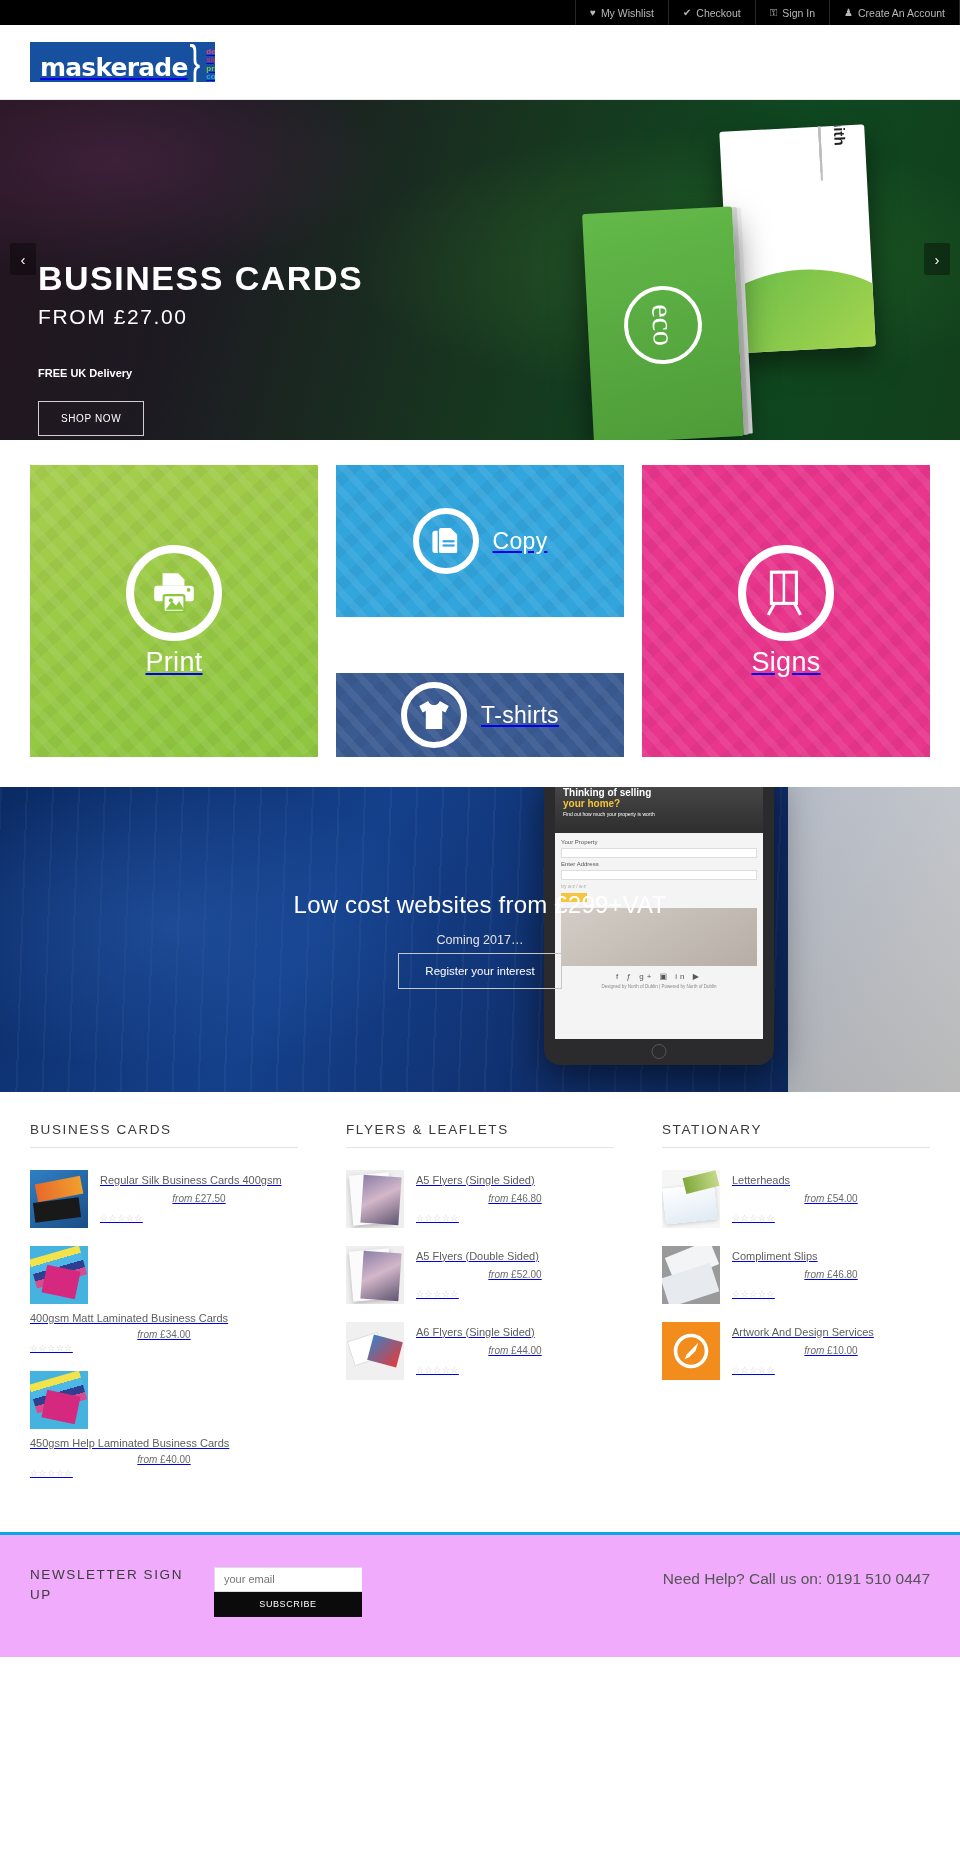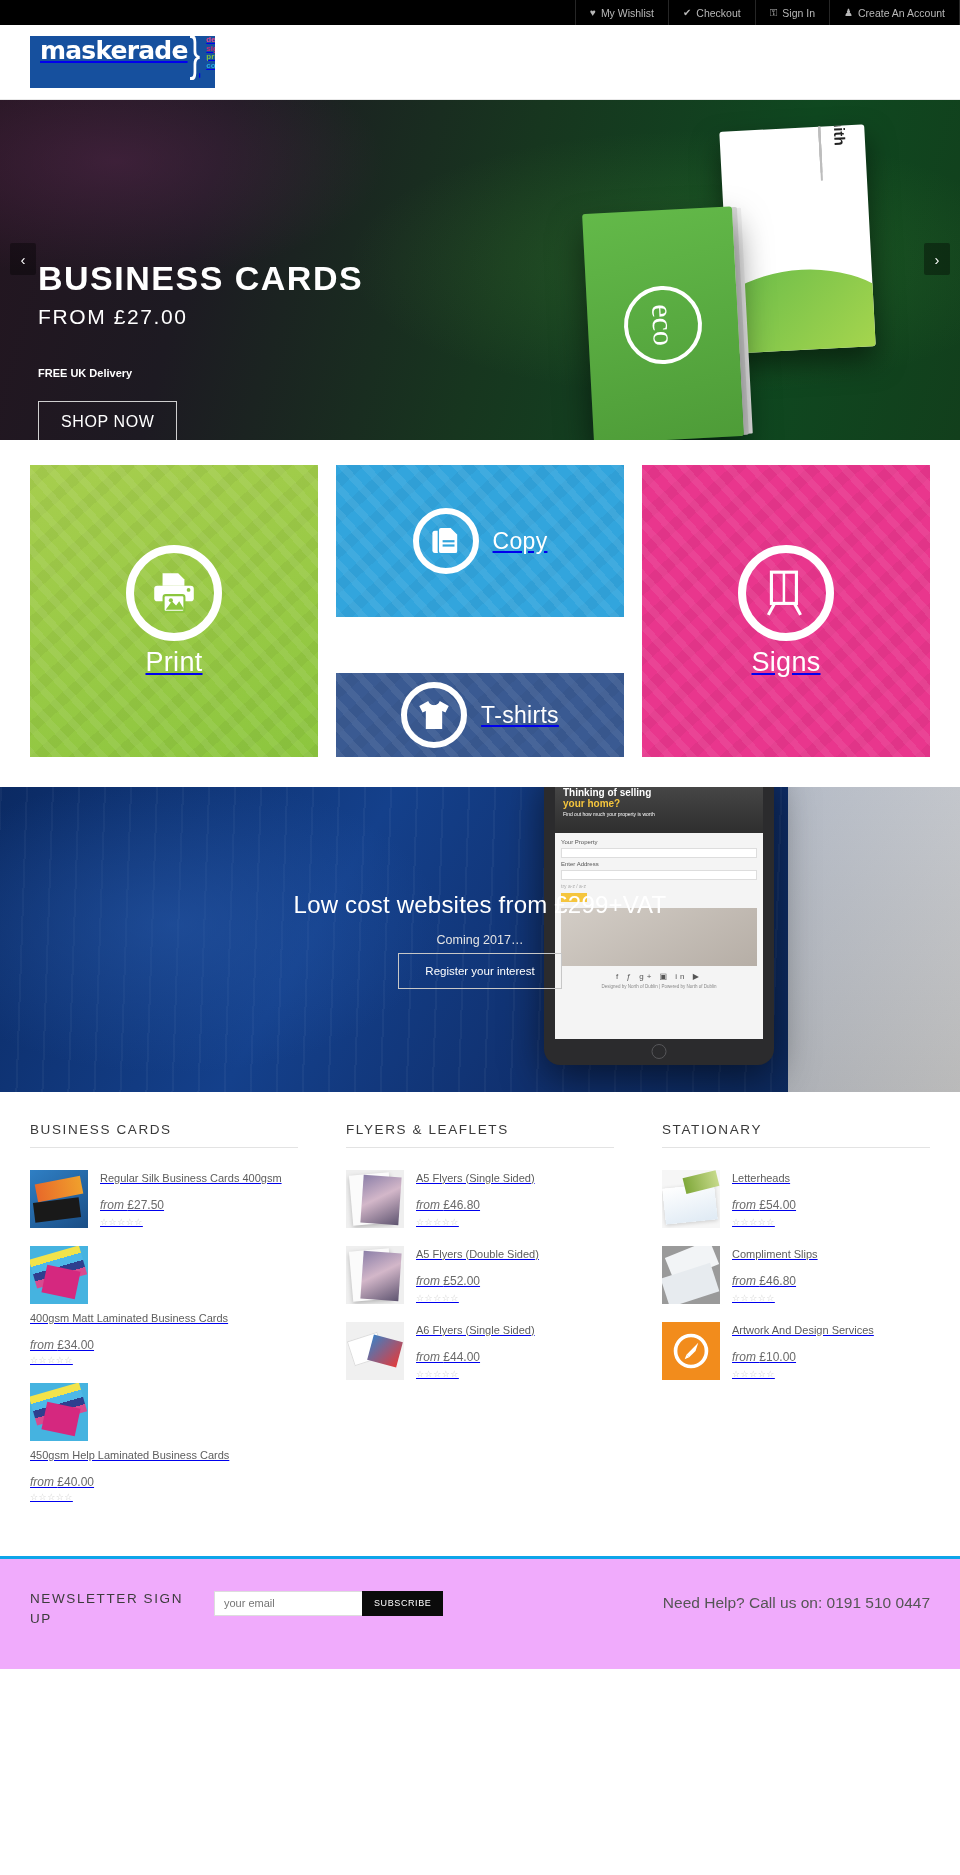--- a/index.html
+++ b/index.html
@@ -41,23 +41,23 @@
     display: flex;
     align-items: center;
     border-bottom: 1px solid #e8e8e8;
     position: relative;
   }
   .header-inner {
     width: 900px; margin: 0 auto;
     display: flex; align-items: center; justify-content: space-between;
   }
   .logo {
-    width: 185px; height: 52px;
+    width: 185px; height: 40px;
     background: #16509e;
-    display: flex; align-items: flex-start;
+    display: flex; align-items: flex-end;
     position: relative;
     overflow: hidden;
   }
   .logo-word {
     color: #fff;
     font-size: 25px;
     font-weight: bold;
     letter-spacing: -0.8px;
     margin-left: 10px;
     font-family: "DejaVu Sans", sans-serif;
@@ -155,21 +155,21 @@
     line-height: 1.1;
   }
   .hero-sub {
     color: #fff; font-size: 21px; letter-spacing: 1.6px; margin-top: 8px;
     font-weight: 300;
   }
   .hero-note { color: #fff; font-size: 11px; margin-top: 38px; font-weight: bold; }
   .hero-btn {
     display: inline-block; margin-top: 22px;
     border: 1px solid #cfcfcf; color: #fff; background: transparent;
-    padding: 11px 22px; font-size: 16px; letter-spacing: 0.6px; cursor: pointer;
+    padding: 11px 22px; font-size: 10px; letter-spacing: 0.6px; cursor: pointer;
     font-family: "Liberation Sans", sans-serif;
   }
   .hero-arrow {
     position: absolute; top: 143px; width: 26px; height: 32px;
     background: rgba(0,0,0,0.36); color: #fff;
     display: flex; align-items: center; justify-content: center;
     font-size: 15px; cursor: pointer; z-index: 5; border-radius: 2px;
   }
   .hero-arrow.left { left: 10px; }
   .hero-arrow.right { right: 10px; }
@@ -282,21 +282,21 @@
     background: #ececec; grid-row: 1 / span 3;
   }
   .prod.wrapname .prod-thumb { grid-row: 1; }
   .prod.wrapname { grid-template-columns: 58px 1fr; }
   .prod-name {
     font-size: 11px; color: #5d5d5d; line-height: 1.35; align-self: center;
   }
   .prod.wrapname .prod-name { grid-column: 1 / span 2; margin-top: 7px; }
   .prod.wrapname .prod-price { grid-column: 1 / span 2; }
   .prod.wrapname .prod-stars { grid-column: 1 / span 2; }
-  .prod-price { font-size: 12px; color: #6a6a6a; font-style: italic; margin-top: 12px; }
+  .prod-price { font-size: 10px; color: #6a6a6a; font-style: italic; margin-top: 3px; text-align: center; }
   .prod-price b { font-style: normal; font-weight: normal; }
   .prod-stars { color: #cfcfcf; font-size: 9px; letter-spacing: 0.5px; margin-top: 3px; }
 
   
   .th-bc1 { background: linear-gradient(145deg,#2f7fc4,#1a4e86); }
   .th-bc1:after{content:"";position:absolute;left:6px;top:10px;width:46px;height:18px;background:linear-gradient(90deg,#e8692a,#f0a02c);transform:rotate(-11deg);}
   .th-bc1:before{content:"";position:absolute;left:4px;top:30px;width:46px;height:20px;background:#191919;transform:rotate(-7deg);z-index:2;}
   .th-bc2 { background: #45b3e0; }
   .th-bc2:before{content:"";position:absolute;left:2px;top:6px;width:52px;height:30px;background:linear-gradient(180deg,#f2e34a 0 25%,#4db8e8 25% 50%,#2e3f8f 50% 75%,#d84b8f 75% 100%);transform:rotate(-16deg);}
   .th-bc2:after{content:"";position:absolute;left:14px;top:22px;width:34px;height:28px;background:#d5287f;transform:rotate(12deg);z-index:2;}
@@ -321,21 +321,21 @@
   }
   .footer-inner {
     width: 900px; margin: 0 auto;
     display: flex; align-items: flex-start; justify-content: space-between; gap: 20px;
   }
   .nl { display: flex; align-items: flex-start; gap: 24px; }
   .nl-title {
     font-size: 13.5px; letter-spacing: 1.6px; color: #3c3c3c; width: 160px;
     line-height: 1.5;
   }
-  .nl-form { display: flex; margin-top: 2px; }
+  .nl-form { display: flex; margin-top: 2px; flex-direction: column; }
   .nl-input {
     width: 148px; height: 25px; border: 1px solid #ddd; border-right: none;
     background: #fff; padding: 0 9px; font-size: 11px; color: #9a9a9a;
     font-family: "Liberation Sans", sans-serif; outline: none;
   }
   .nl-btn {
     background: #0b0b0b; color: #fff; border: none; height: 25px;
     padding: 0 12px; font-size: 9px; letter-spacing: 0.6px; cursor: pointer;
     font-family: "Liberation Sans", sans-serif;
   }

